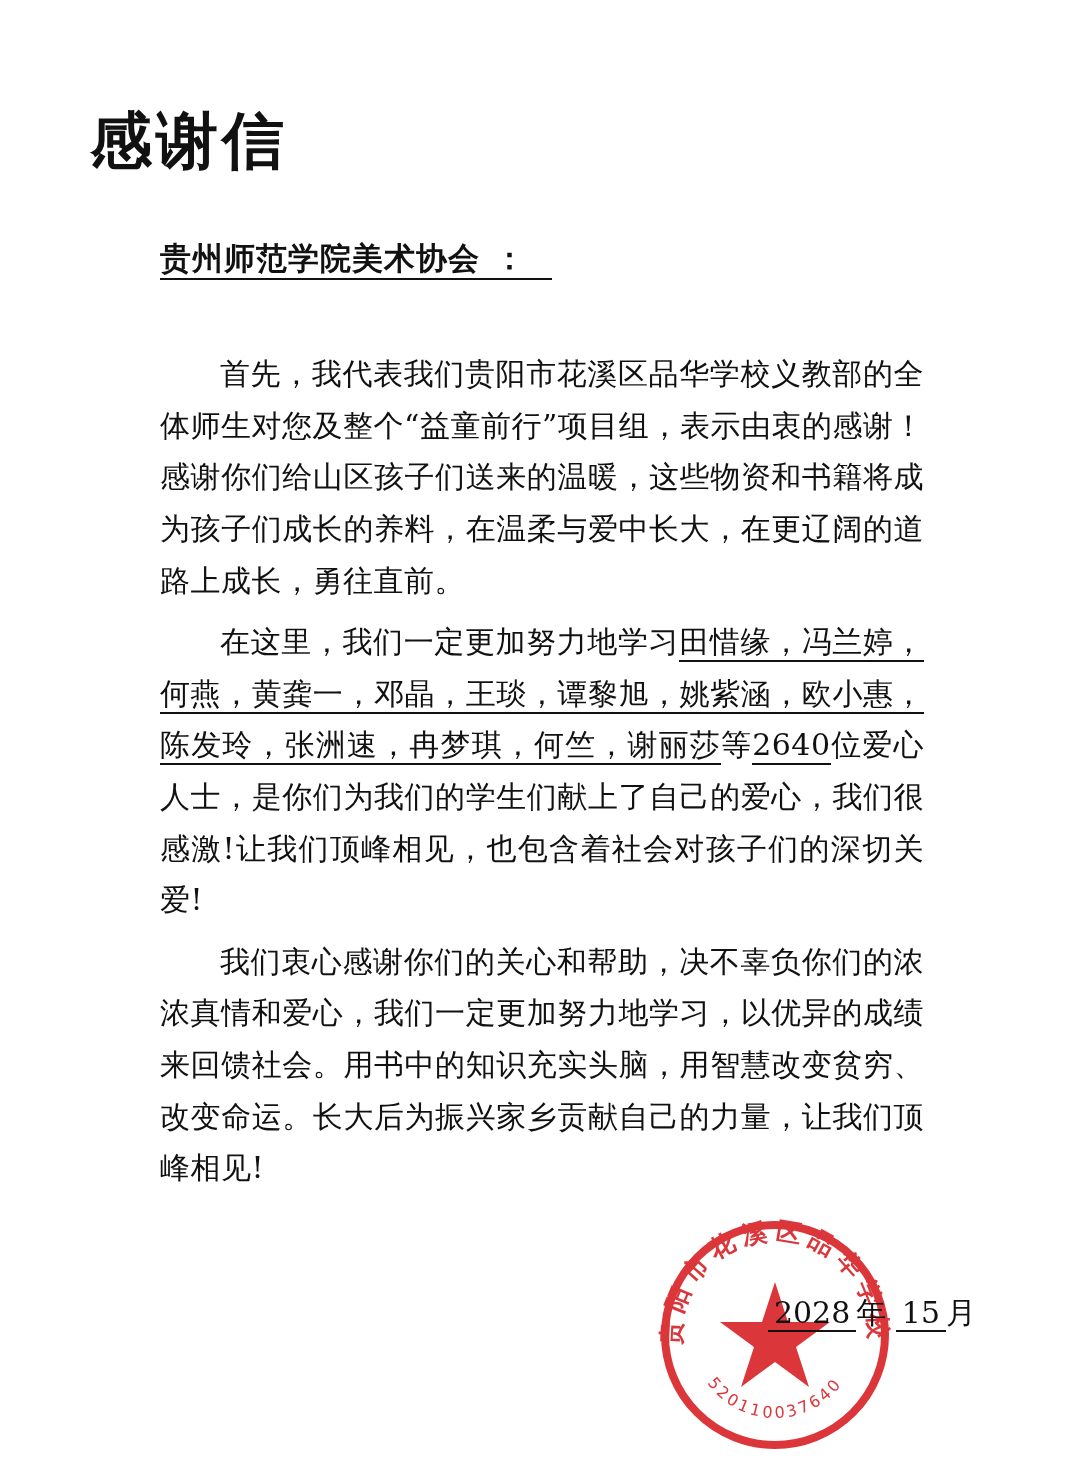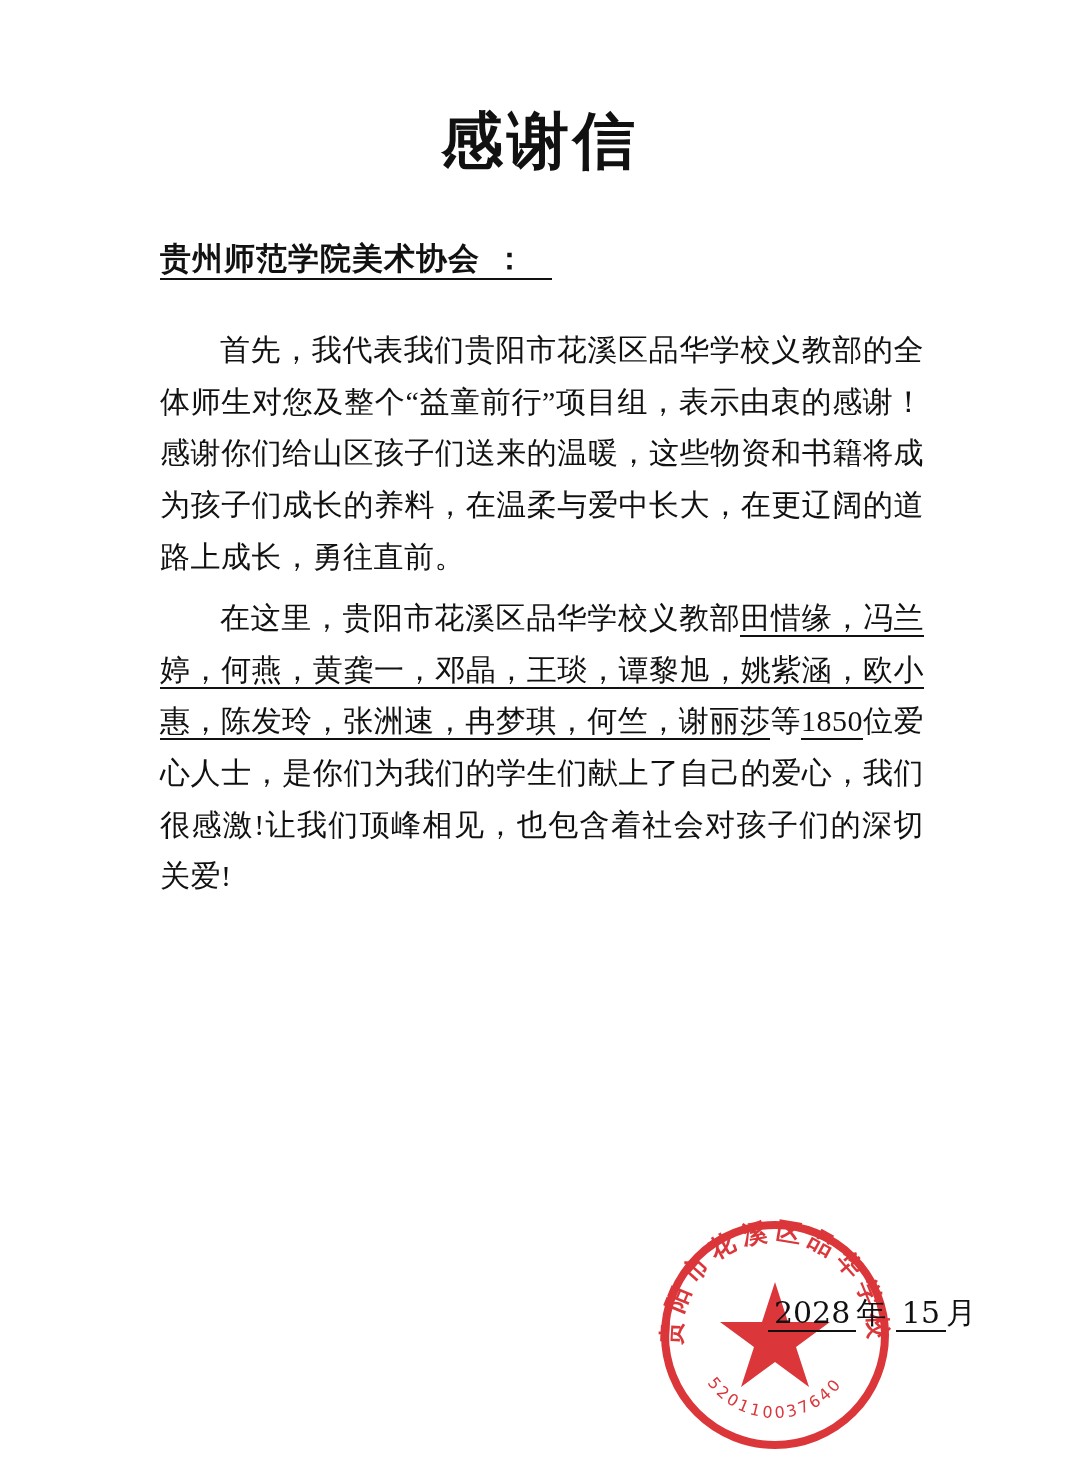--- a/index.html
+++ b/index.html
@@ -16,21 +16,21 @@
     overflow: hidden;
   }
   .page {
     position: relative;
     width: 1080px;
     height: 1468px;
     box-sizing: border-box;
     padding: 0 90px;
   }
   .doc-title {
-    text-align: center;
+    text-align: left;
     font-size: 62px;
     font-weight: 700;
     letter-spacing: 4px;
     margin-top: 105px;
     margin-bottom: 0;
     line-height: 1.15;
     font-family: "DejaVu Serif", "Liberation Serif", serif;
   }
   .salutation {
     margin-top: 62px;
@@ -44,22 +44,21 @@
     border-bottom: 2px solid #111;
     padding-bottom: 2px;
   }
   .salutation .sal-colon {
     border-bottom: 2px solid #111;
     padding-bottom: 2px;
     padding-left: 14px;
     padding-right: 26px;
   }
   .body-block {
-    margin-top: 44px;
-    font-family: Liberation Serif, serif;
+    margin-top: 68px;
   }
   p.para {
     font-size: 30px;
     line-height: 1.72;
     text-align: justify;
     text-justify: inter-ideograph;
     margin: 0 0 10px 0;
     text-indent: 2em;
     letter-spacing: 0.5px;
     padding: 0 66px 0 70px;
@@ -110,23 +109,26 @@
   <div class="salutation">
     <span class="sal-name">贵州师范学院美术协会</span><span class="sal-colon">：</span>
   </div>
 
   <div class="body-block">
     <p class="para">
       <span>首先，我代表我们贵阳市花溪区品华学校义教部的全体师生对您及整个“益童前行”项目组，表示由衷的感谢！感谢你们给山区孩子们送来的温暖，这些物资和书籍将成为孩子们成长的养料，在温柔与爱中长大，在更辽阔的道路上成长，勇往直前。</span>
     </p>
 
     <p class="para">
-      <span>在这里，贵阳市花溪区品华学校义教部</span><span class="u">田惜缘，冯兰婷，何燕，黄龚一，邓晶，王琰，谭黎旭，姚紫涵，欧小惠，陈发玲，张洲速，冉梦琪，何竺，谢丽莎</span><span>等</span><span class="u">1850</span><span>位爱心人士，是你们为我们的学生们献上了自己的爱心，我们很感激!让我们顶峰相见，也包含着社会对孩子们的深切关爱!</span>
+      <span>在这里，我们一定更加努力地学习</span><span class="u">田惜缘，冯兰婷，何燕，黄龚一，邓晶，王琰，谭黎旭，姚紫涵，欧小惠，陈发玲，张洲速，冉梦琪，何竺，谢丽莎</span><span>等</span><span class="u">2640</span><span>位爱心人士，是你们为我们的学生们献上了自己的爱心，我们很感激!让我们顶峰相见，也包含着社会对孩子们的深切关爱!</span>
     </p>
 
+    <p class="para">
+      <span>我们衷心感谢你们的关心和帮助，决不辜负你们的浓浓真情和爱心，我们一定更加努力地学习，以优异的成绩来回馈社会。用书中的知识充实头脑，用智慧改变贫穷、改变命运。长大后为振兴家乡贡献自己的力量，让我们顶峰相见!</span>
+    </p>
   </div>
 
   <div class="seal">
     <svg width="250" height="250" viewBox="0 0 250 250" xmlns="http://www.w3.org/2000/svg">
       <defs>
         <path id="topArc" d="M 30,125 A 95,95 0 0 1 220,125"></path>
         <path id="botArc" d="M 42,125 A 83,83 0 0 0 208,125"></path>
       </defs>
       <circle cx="125" cy="125" r="110" fill="none" stroke="#d8252a" stroke-width="8"></circle>
       <polygon points="125,72 138,112 180,112 146,137 159,177 125,152 91,177 104,137 70,112 112,112" fill="#d8252a"></polygon>

